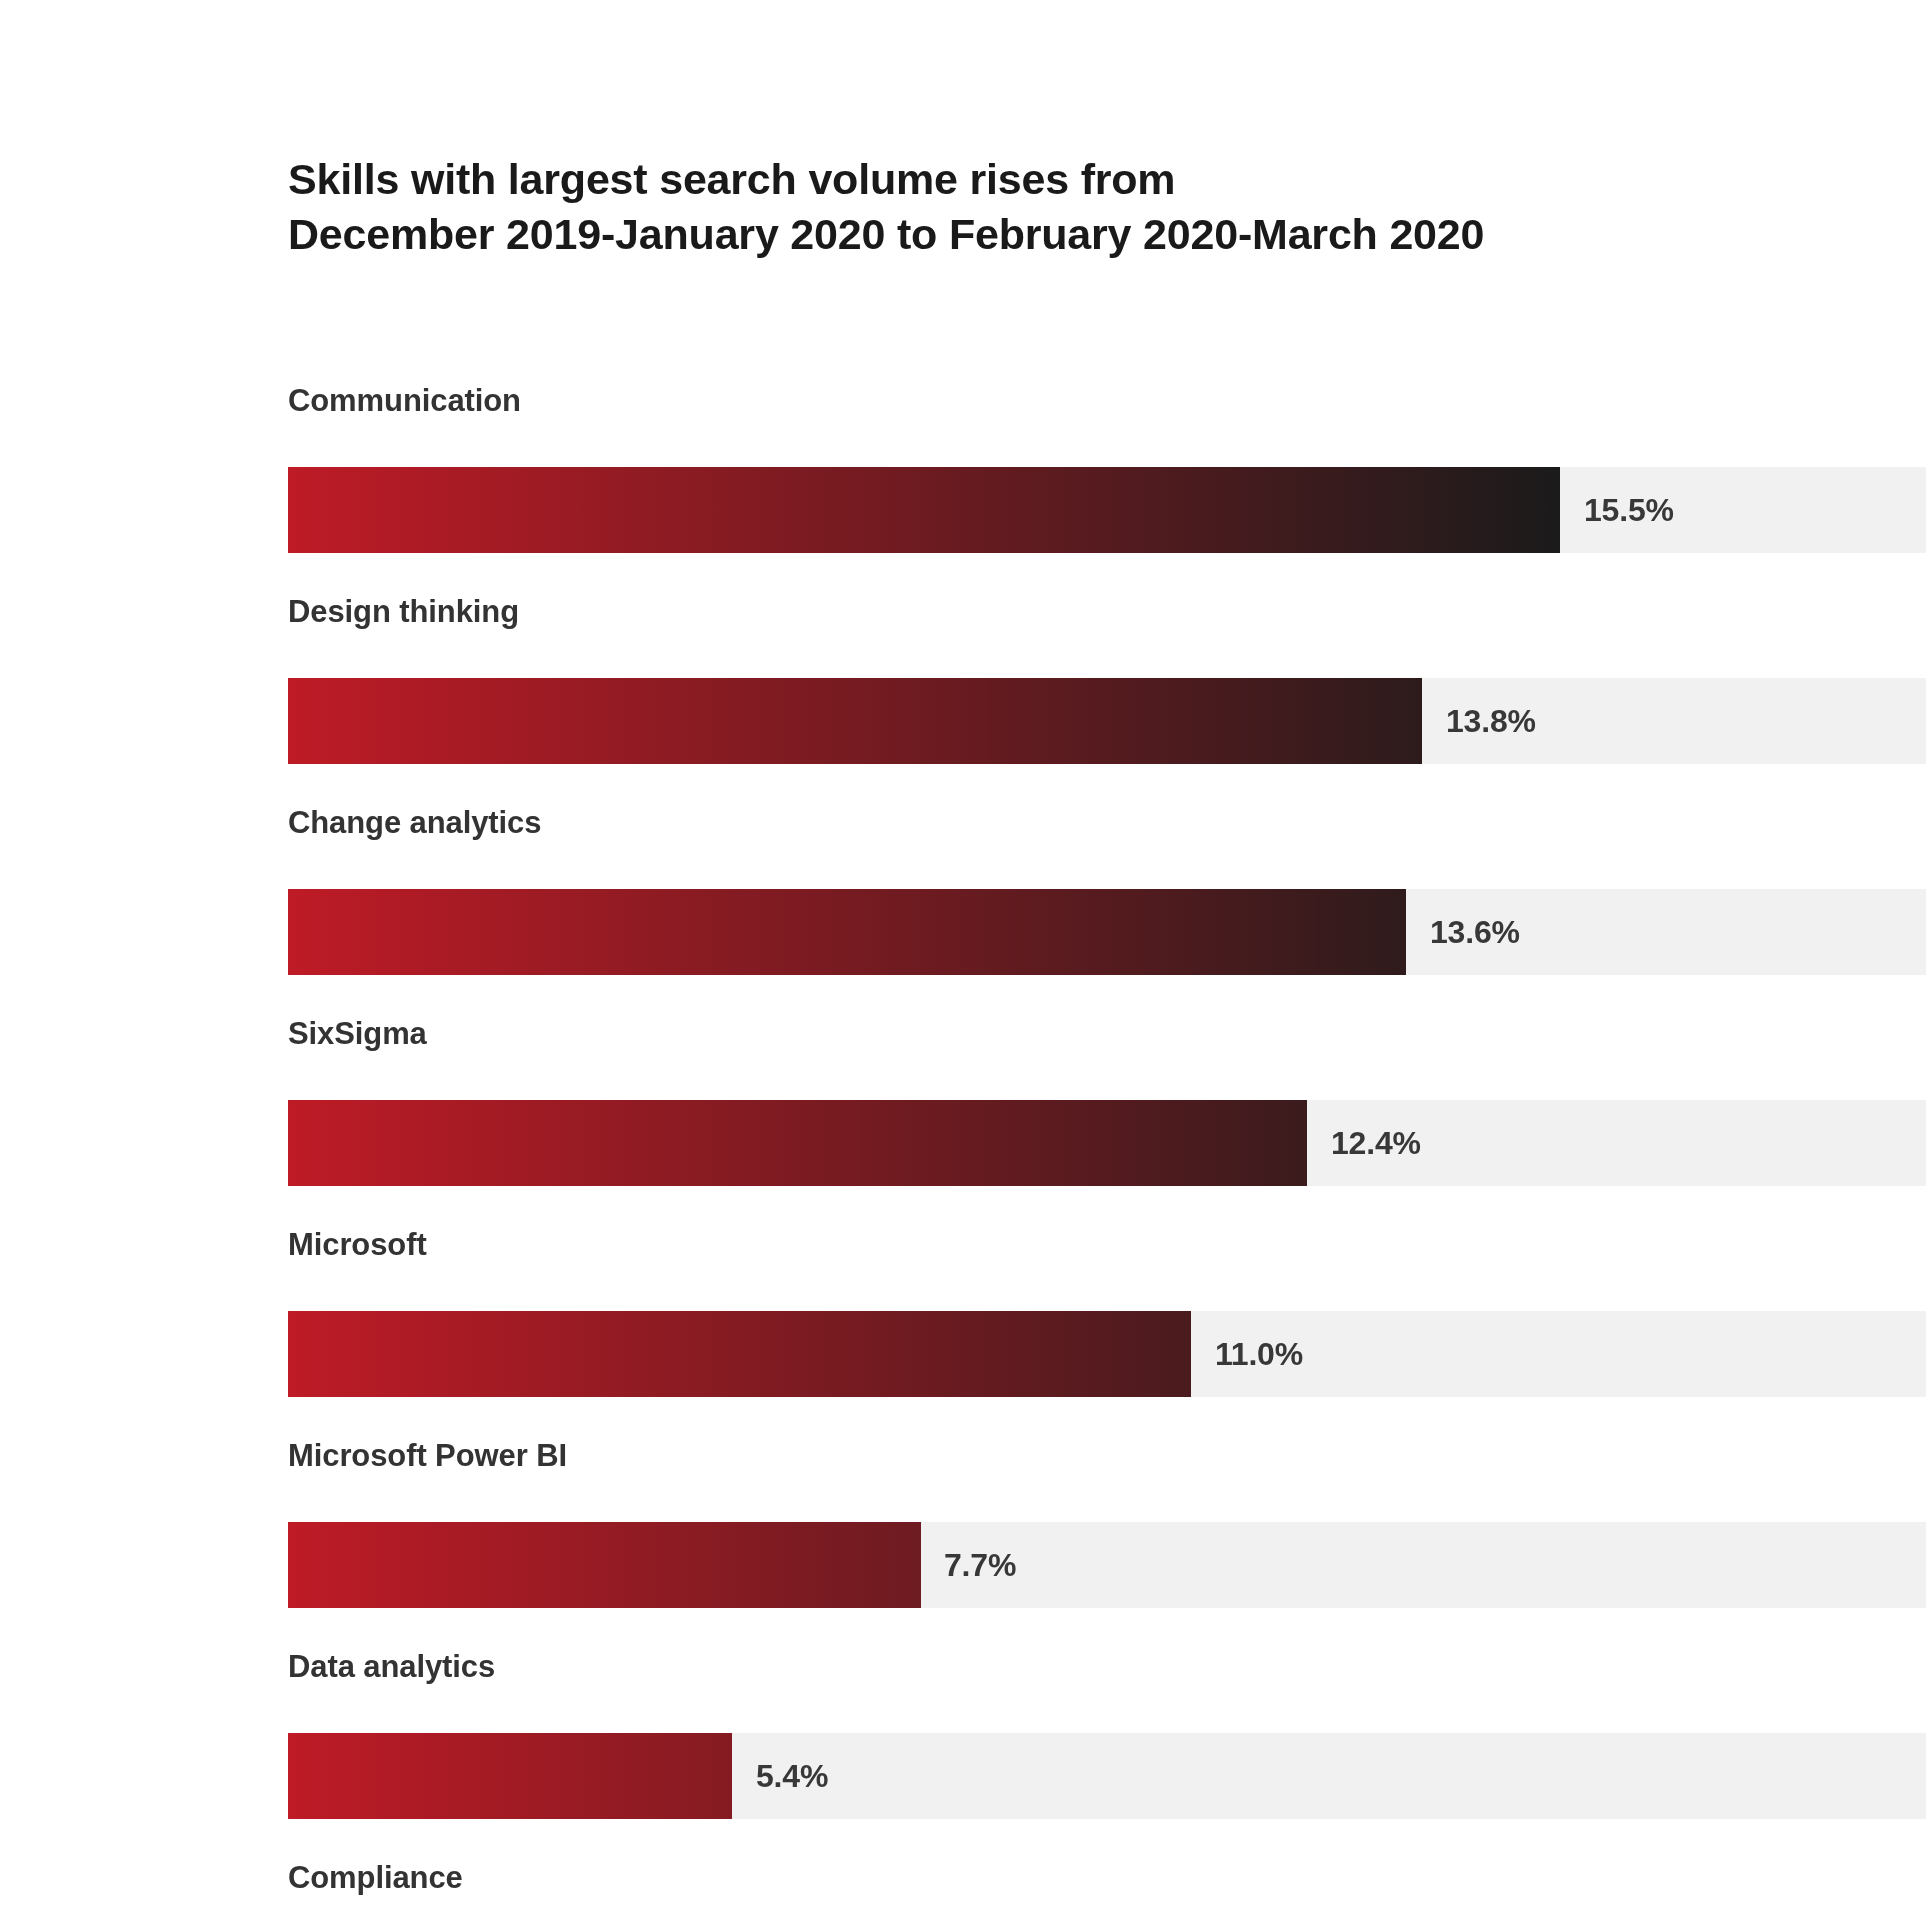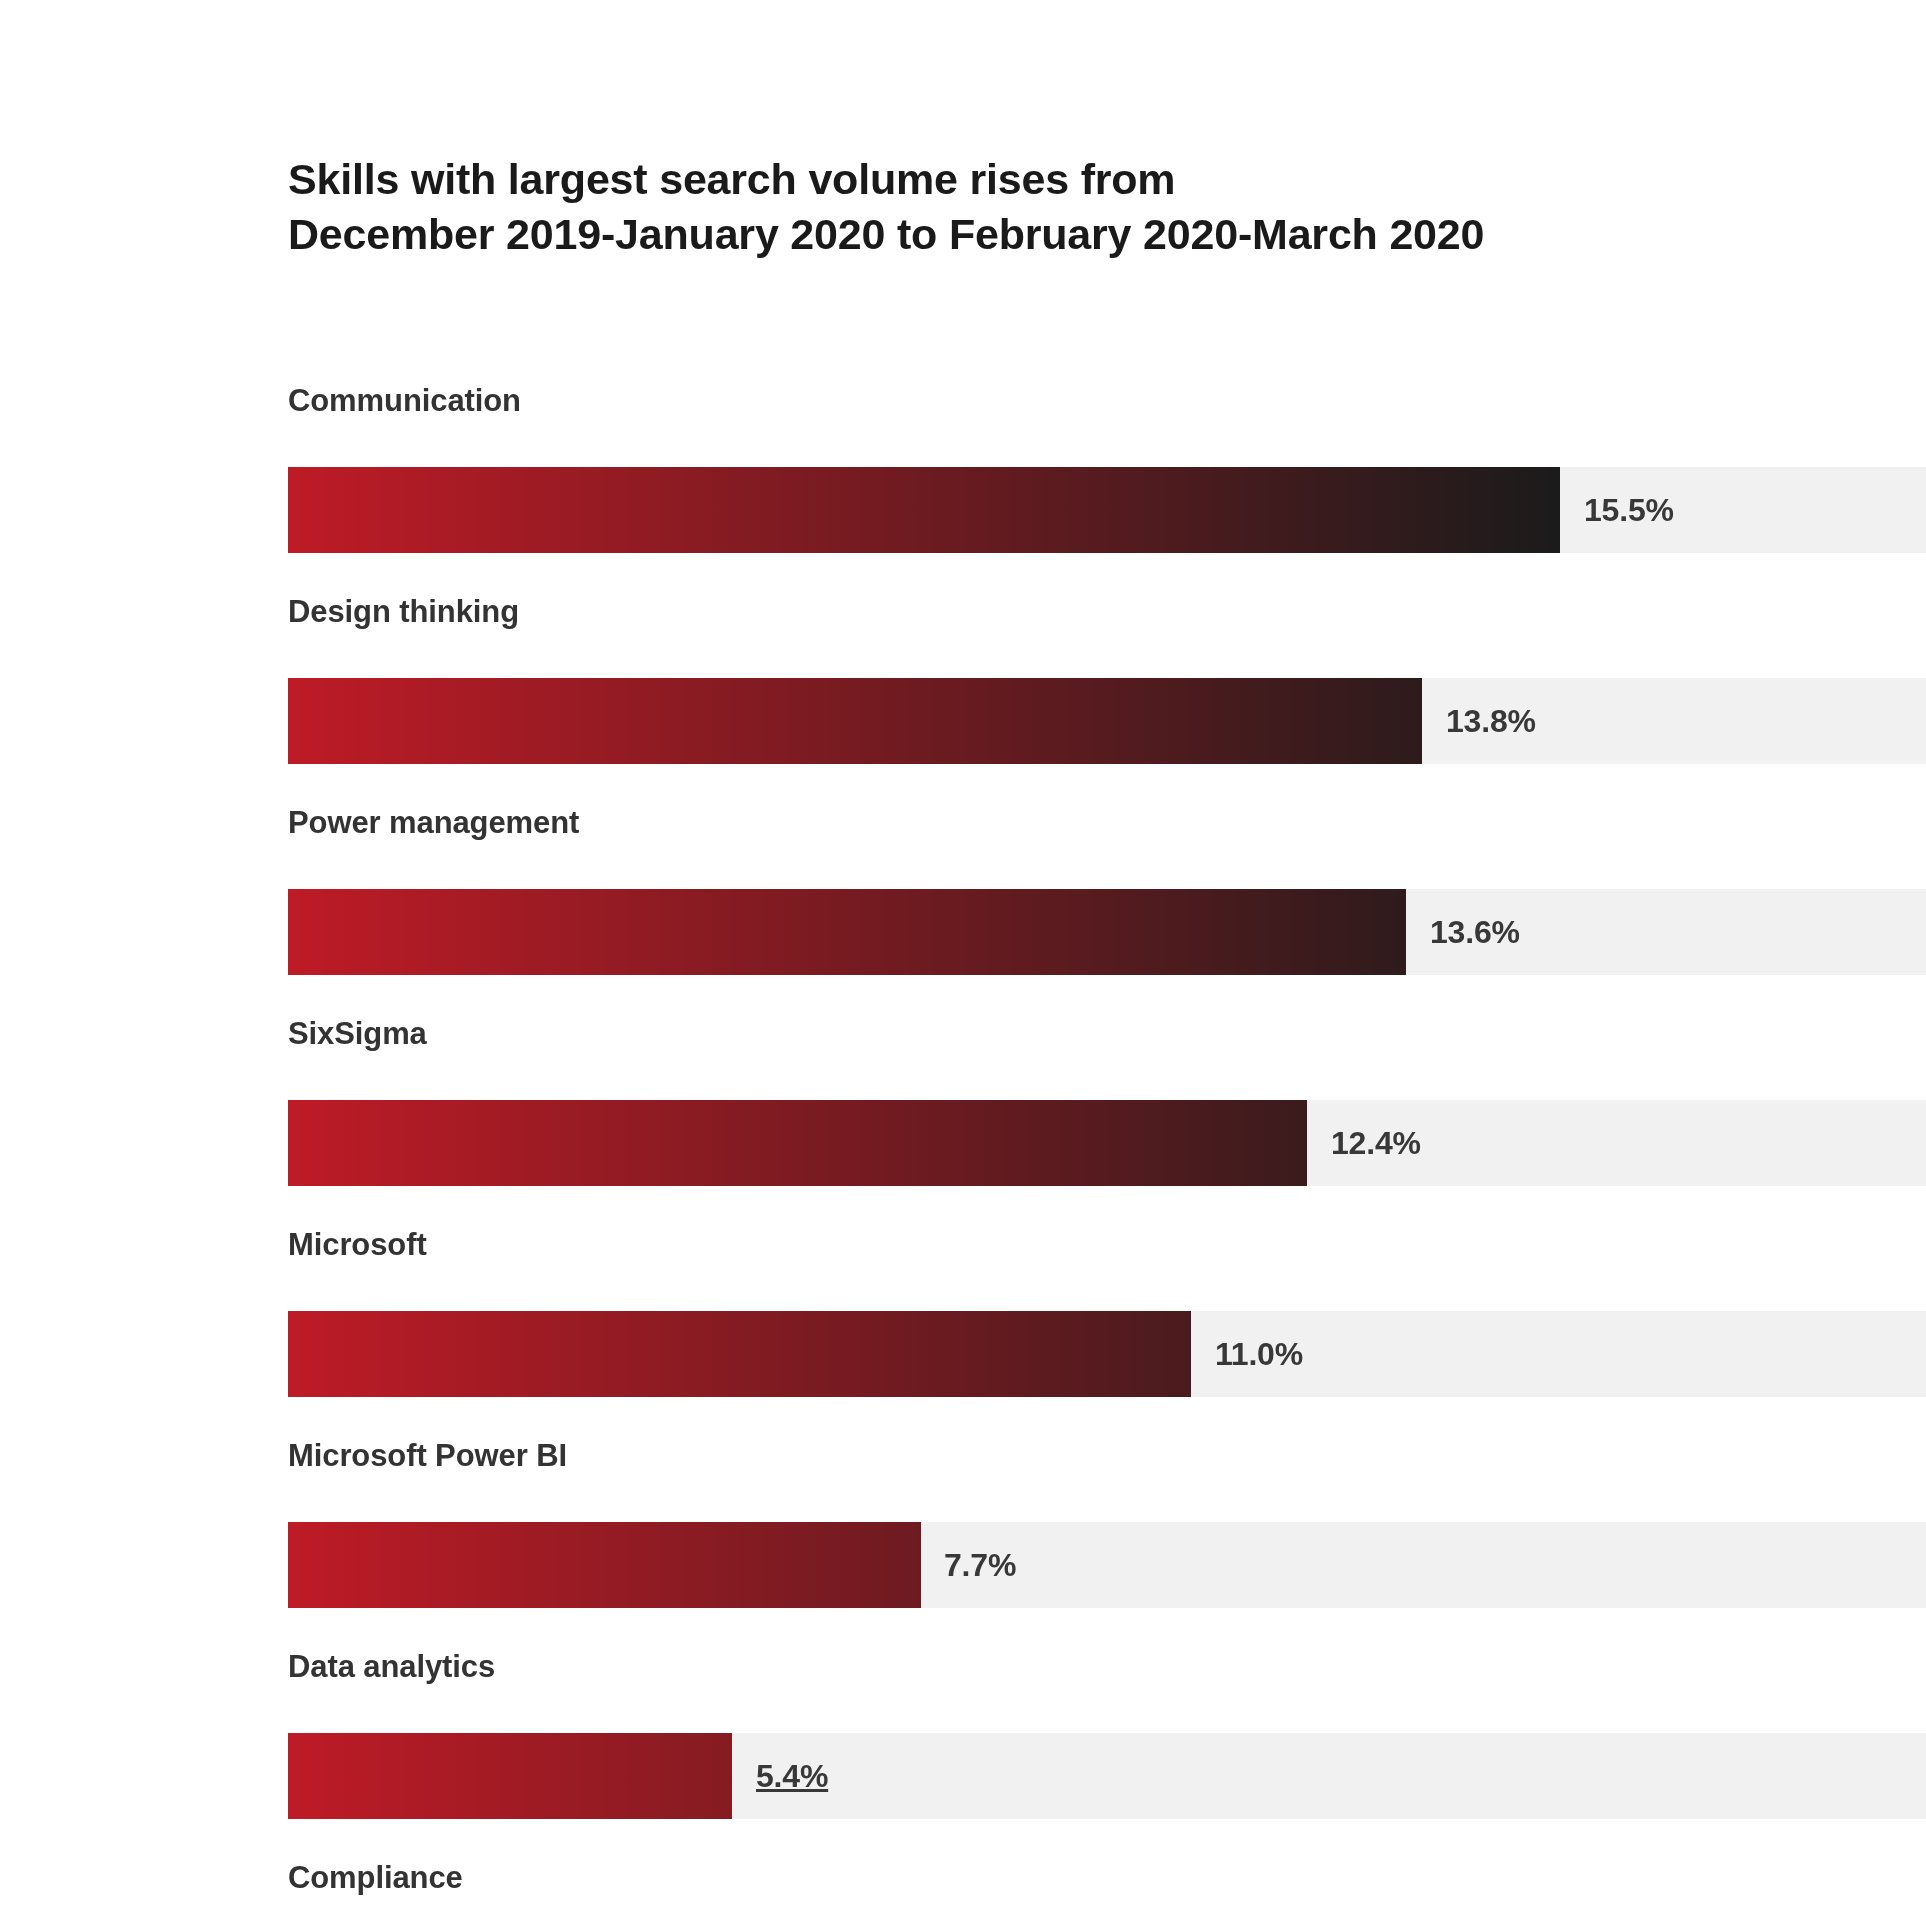--- a/index.html
+++ b/index.html
@@ -114,21 +114,21 @@
         </div>
       </div>
       <div class="bar-row">
         <div class="bar-label">Design thinking</div>
         <div class="bar-track">
           <div class="bar-fill" style="width: 1134px; background-image: linear-gradient(to right, rgb(190, 27, 38) 0%, rgb(45, 27, 28) 100%);"></div>
           <div class="bar-value" style="left: 1158px; text-align: right;">13.8%</div>
         </div>
       </div>
       <div class="bar-row">
-        <div class="bar-label">Power management</div>
+        <div class="bar-label">Change analytics</div>
         <div class="bar-track">
           <div class="bar-fill" style="width: 1118px; background-image: linear-gradient(to right, rgb(190, 27, 38) 0%, rgb(47, 27, 28) 100%);"></div>
           <div class="bar-value" style="left: 1142px;">13.6%</div>
         </div>
       </div>
       <div class="bar-row">
         <div class="bar-label">SixSigma</div>
         <div class="bar-track">
           <div class="bar-fill" style="width: 1019px; background-image: linear-gradient(to right, rgb(190, 27, 38) 0%, rgb(59, 27, 29) 100%);"></div>
           <div class="bar-value" style="left: 1043px;">12.4%</div>
@@ -145,21 +145,21 @@
         <div class="bar-label">Microsoft Power BI</div>
         <div class="bar-track">
           <div class="bar-fill" style="width: 633px; background-image: linear-gradient(to right, rgb(190, 27, 38) 0%, rgb(109, 27, 33) 100%);"></div>
           <div class="bar-value" style="left: 656px;">7.7%</div>
         </div>
       </div>
       <div class="bar-row">
         <div class="bar-label">Data analytics</div>
         <div class="bar-track">
           <div class="bar-fill" style="width: 444px; background-image: linear-gradient(to right, rgb(190, 27, 38) 0%, rgb(133, 27, 34) 100%);"></div>
-          <div class="bar-value" style="left: 468px; text-decoration: underline;">5.4%</div>
+          <div class="bar-value" style="left: 468px;">5.4%</div>
         </div>
       </div>
       <div class="bar-row">
         <div class="bar-label">Compliance</div>
       </div>
     </div>
 
 </div>
 
 

